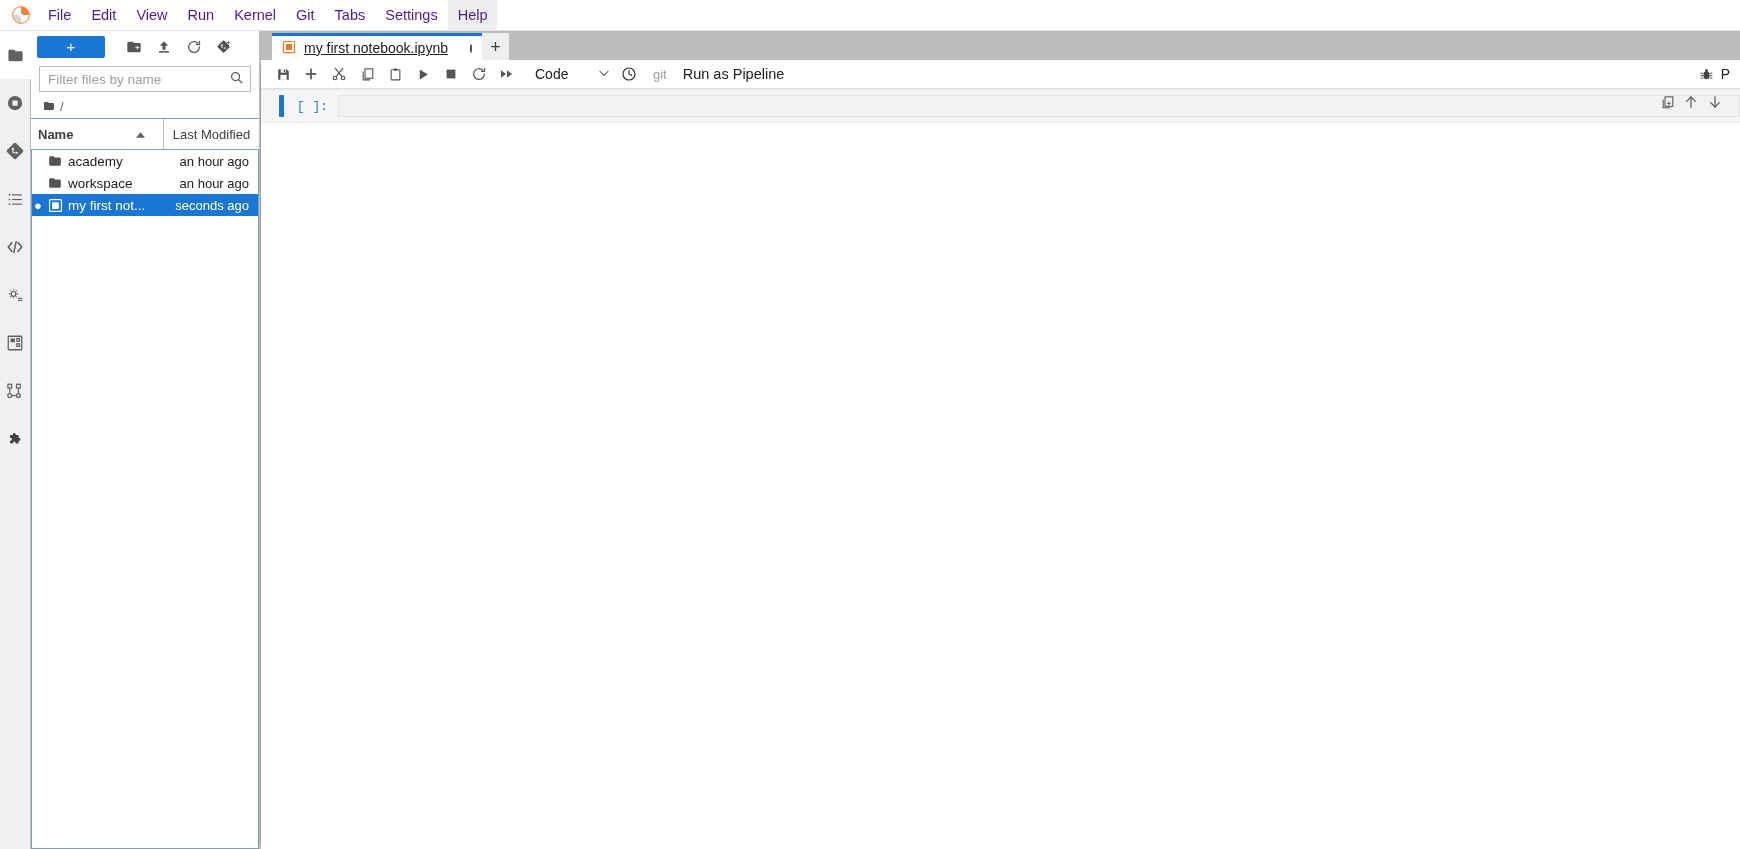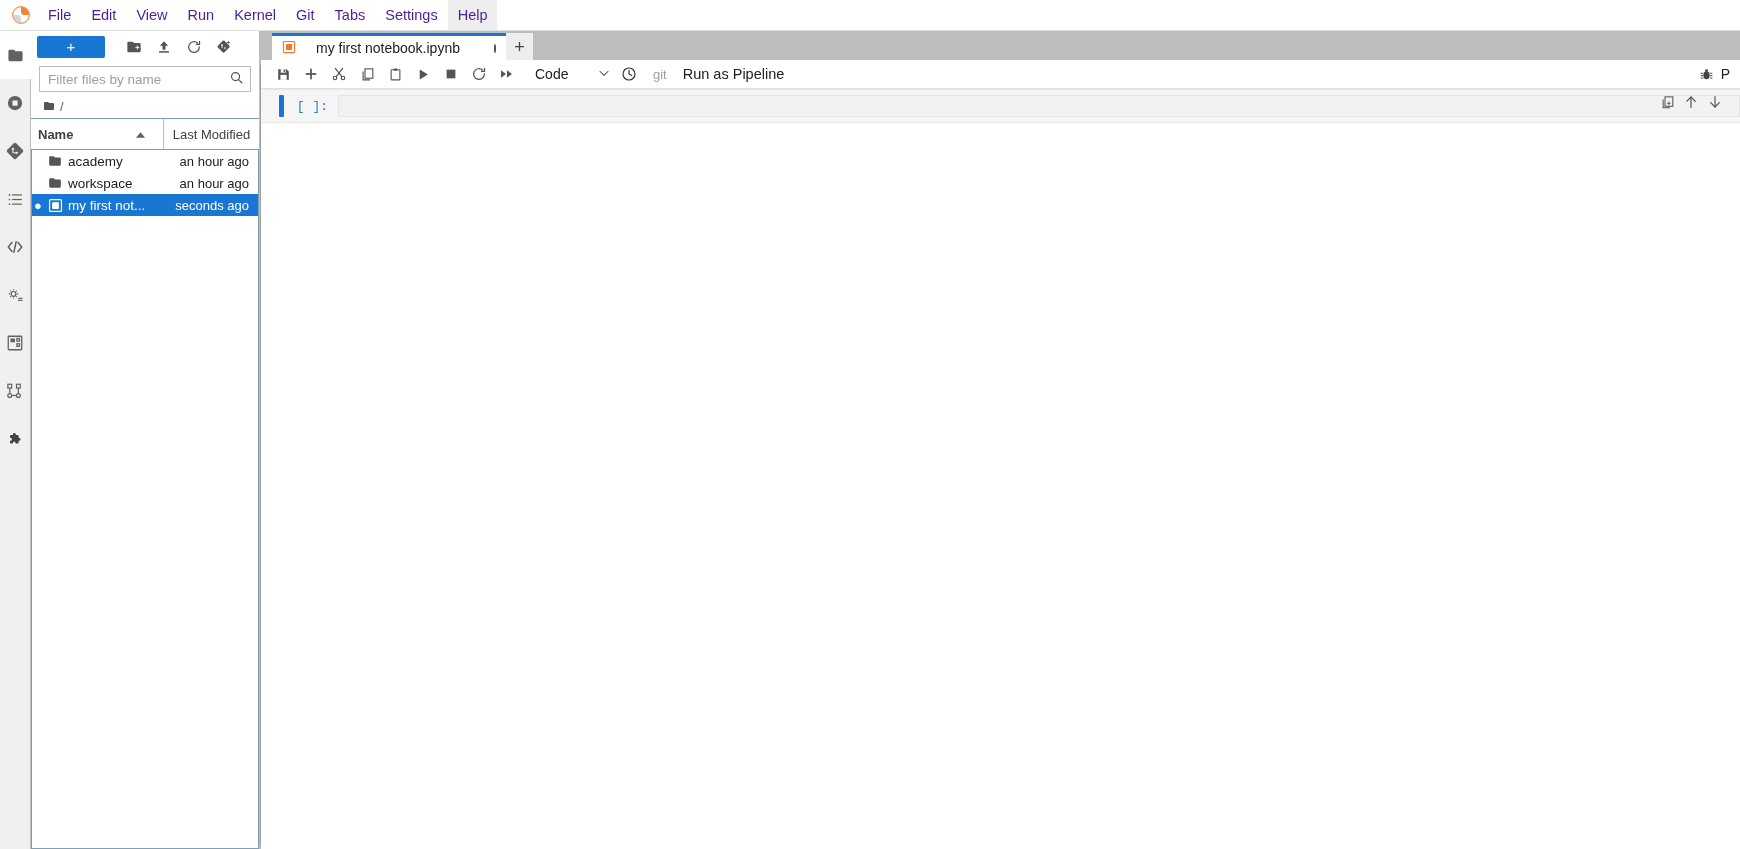--- a/index.html
+++ b/index.html
@@ -258,25 +258,26 @@
     align-items: flex-end;
     padding-left: 12px;
   }
   .doc-tab {
     height: 27px;
     background: #ffffff;
     border-top: 3px solid #1976d2;
     display: flex;
     align-items: center;
     padding: 0 10px 0 10px;
-    gap: 20px;
+    gap: 8px;
     font-size: 14px;
     color: #212121;
     cursor: pointer;
     min-width: 180px;
+    text-decoration: underline;
   }
   .doc-tab .tab-label { white-space: nowrap; }
   .doc-tab .tab-close {
     width: 16px;
     display: flex;
     align-items: center;
     justify-content: center;
     margin-left: auto;
     padding-left: 14px;
   }

